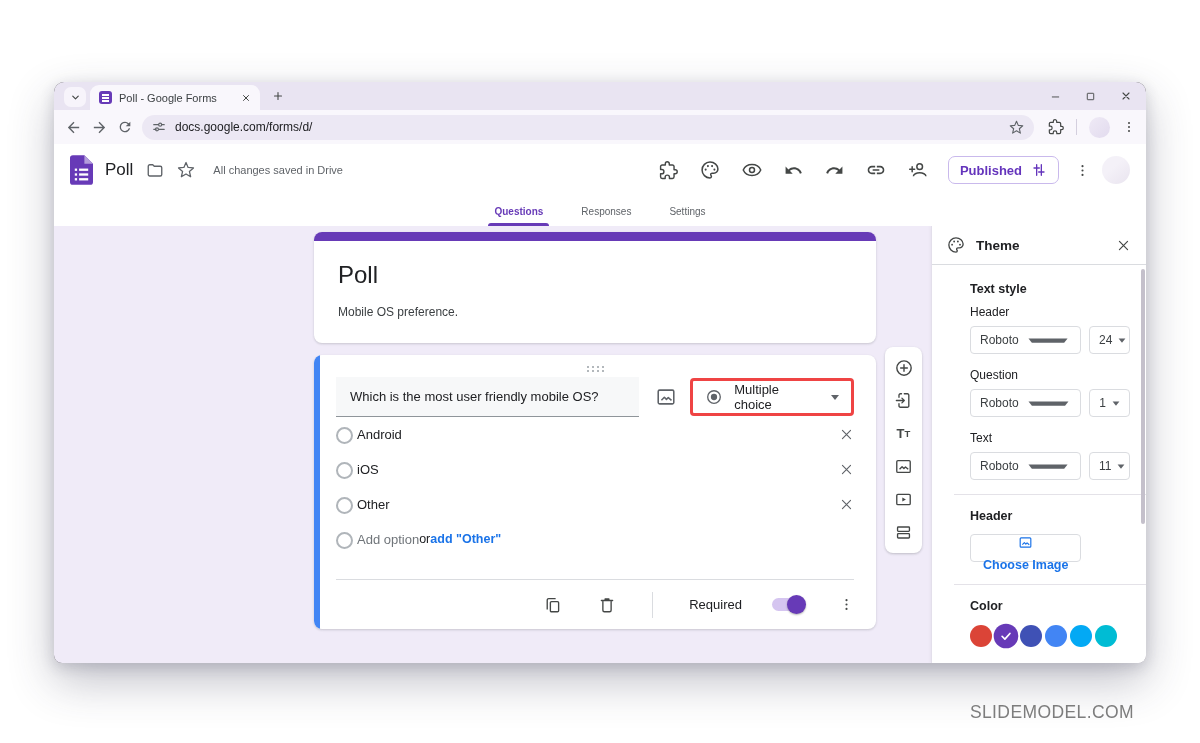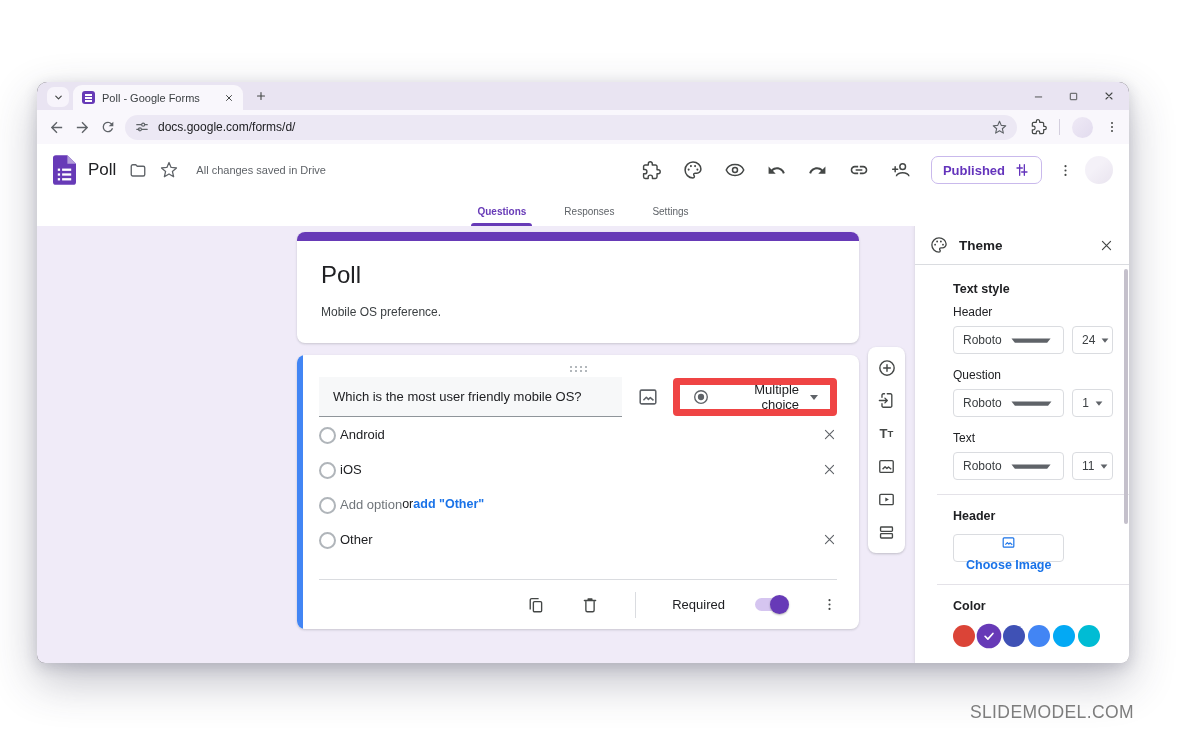--- a/index.html
+++ b/index.html
@@ -1,21 +1,21 @@
 <!DOCTYPE html>
 <html><head>
 <meta charset="utf-8">
 <style>
   * { margin:0; padding:0; box-sizing:border-box; }
   html,body { background:#fff; }
   body { font-family:"Liberation Sans", sans-serif; }
   .page { position:relative; width:1200px; height:743px; background:#fff; overflow:hidden; }
 
   
-  .window { position:absolute; left:37px; top:82px; width:1092px; height:581px;
+  .window { position:absolute; left:54px; top:82px; width:1092px; height:581px;
     border-radius:10px 10px 8px 8px; overflow:hidden; background:#404040; display:flex; flex-direction:column;
     box-shadow:0 18px 45px rgba(50,50,75,.30), 0 4px 14px rgba(50,50,75,.18); }
 
   .tabstrip { height:28px; background:#e9e4f2; display:flex; align-items:flex-end; padding:0 8px; flex:none; position:relative; }
   .tab-search { width:22px; height:20px; margin:0 4px 3px 2px; border-radius:7px; background:#f7f4fb; display:flex; align-items:center; justify-content:center; color:#444746; }
   .tab { width:170px; height:25px; background:#f9f7fc; border-radius:9px 9px 0 0; display:flex; align-items:center; padding:0 9px; gap:7px; }
   .tab-title { flex:1; font-size:11px; color:#3c4043; white-space:nowrap; overflow:hidden; }
   .favicon { width:13px; height:13px; border-radius:3px; background:#673ab7; position:relative; flex:none; }
   .favicon::before { content:""; position:absolute; left:3px; top:3px; width:7px; height:2px; background:#fff; box-shadow:0 3px 0 #fff, 0 6px 0 #fff; }
   .icon-btn { display:flex; align-items:center; justify-content:center; color:#444746; }
@@ -58,21 +58,21 @@
   .form-desc { font-size:12px; color:#3c4043; margin-top:16px; }
 
   .question-card { margin-top:12px; position:relative; padding:8px 22px 0; overflow:hidden; }
   .blue-bar { position:absolute; left:0; top:0; bottom:0; width:6px; background:#4285f4; border-radius:8px 0 0 8px; }
   .drag-handle { height:12px; display:flex; flex-direction:column; align-items:center; justify-content:center; gap:2px; }
   .drag-row { display:flex; gap:3px; }
   .dot { width:2px; height:2px; border-radius:50%; background:#9aa0a6; }
   .q-row { display:flex; align-items:center; margin-top:2px; gap:13px; }
   .q-input { width:316px; height:40px; background:#f7f8f9; border-bottom:1px solid #8f959a; display:flex; align-items:center; padding:0 14px; font-size:13px; color:#202124; }
   .img-btn { width:24px; height:24px; color:#5f6368; margin-left:2px; }
-  .type-select { width:170px; height:38px; border:7px solid #ef4444; border-radius:4px; display:flex; align-items:center; padding:0 12px; gap:11px;text-align:right; }
+  .type-select { width:170px; height:38px; border:3px solid #ef4444; border-radius:4px; display:flex; align-items:center; padding:0 12px; gap:11px; }
   .type-label { font-size:13px; color:#202124; flex:1; }
   .caret { width:0; height:0; border-left:4px solid transparent; border-right:4px solid transparent; border-top:5px solid #5f6368; }
   .options { margin-top:10px; }
   .opt-row { height:35px; display:flex; align-items:flex-start; gap:4px; }
   .radio { width:17px; height:17px; border:2px solid #b0b5ba; border-radius:50%; flex:none; }
   .opt-label { font-size:13px; color:#202124; }
   .opt-x { margin-left:auto; color:#5f6368; }
   .addopt-label { font-size:13px; color:#70757a; }
   .or-word { font-size:12.5px; color:#202124; margin-left:-4px; }
   .add-other { font-size:12.5px; color:#1a73e8; font-weight:700; margin-left:-4px; }
@@ -372,32 +372,32 @@
               <span class="radio"></span>
               <span class="opt-label">iOS</span>
               <span class="opt-x icon-btn">
                   <svg width="15" height="15" viewBox="0 0 24 24" fill="none" stroke="currentColor" stroke-width="1.8" stroke-linecap="round">
                     <path d="M5.5 5.5l13 13M18.5 5.5l-13 13"></path>
                   </svg>
                 </span>
             </div>
             <div class="opt-row">
               <span class="radio"></span>
-              <span class="addopt-label">Add option</span>
-              <span class="or-word">or</span>
-              <span class="add-other">add "Other"</span>
-            </div>
-            <div class="opt-row">
-              <span class="radio"></span>
               <span class="opt-label">Other</span>
               <span class="opt-x icon-btn">
                   <svg width="15" height="15" viewBox="0 0 24 24" fill="none" stroke="currentColor" stroke-width="1.8" stroke-linecap="round">
                     <path d="M5.5 5.5l13 13M18.5 5.5l-13 13"></path>
                   </svg>
                 </span>
+            </div>
+            <div class="opt-row">
+              <span class="radio"></span>
+              <span class="addopt-label">Add option</span>
+              <span class="or-word">or</span>
+              <span class="add-other">add "Other"</span>
             </div>
           </div>
 
           <div class="q-footer">
             <span class="foot-ic icon-btn">
                 <svg width="18" height="18" viewBox="0 0 24 24" fill="none" stroke="currentColor" stroke-width="1.8" stroke-linejoin="round">
                   <rect x="8.5" y="7.5" width="11" height="13.5" rx="1.5"></rect>
                   <path d="M15.5 3.5H6.3a2 2 0 0 0-2 2V18"></path>
                 </svg>
               </span>

